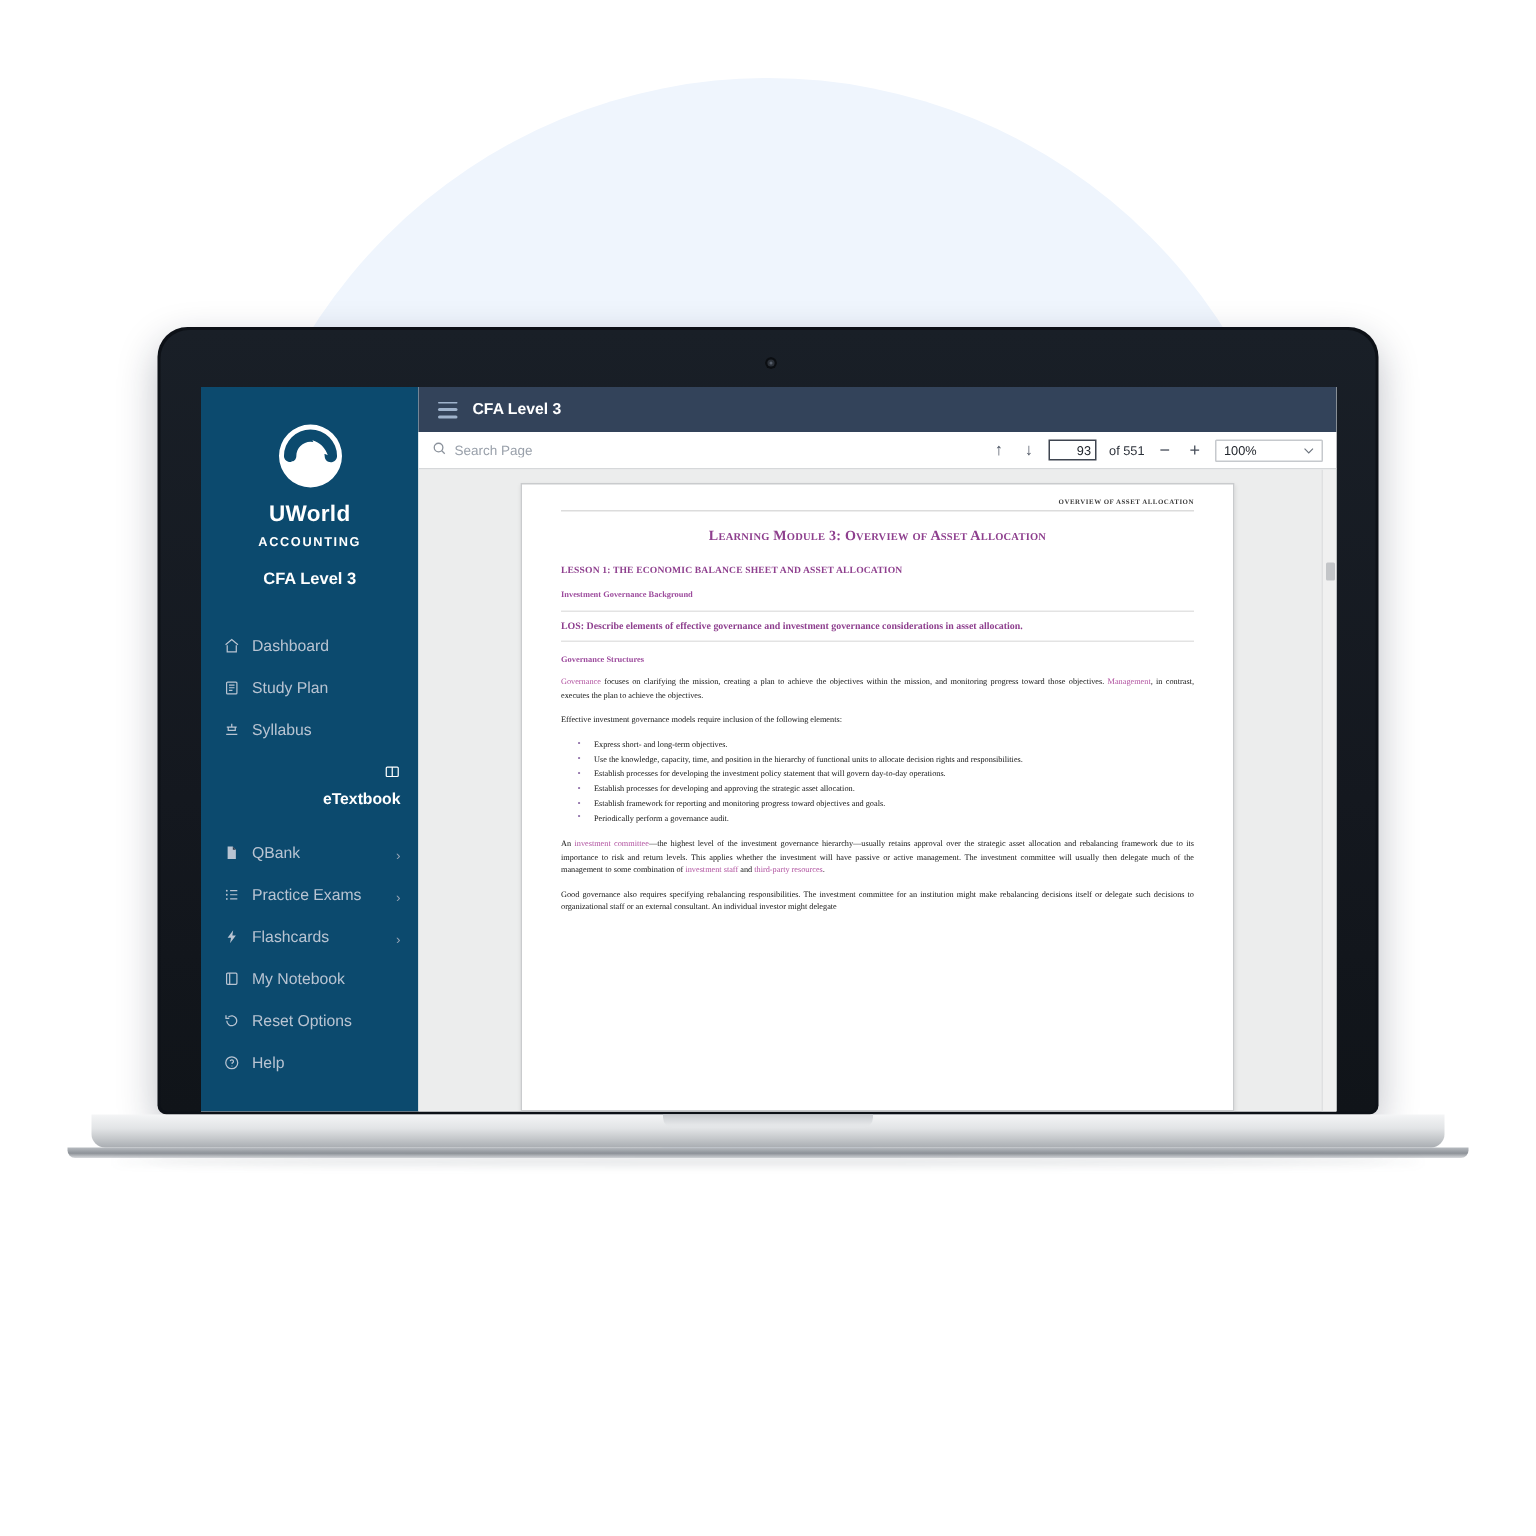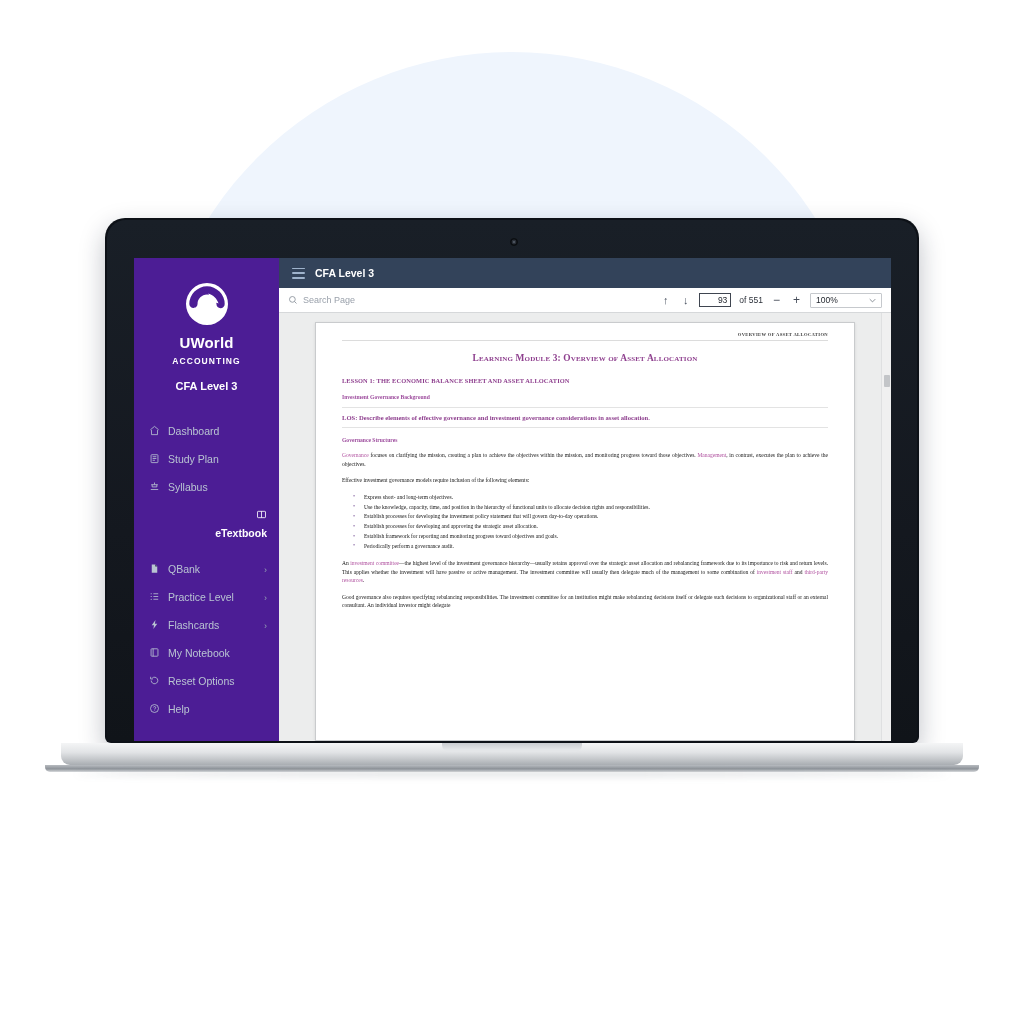--- a/index.html
+++ b/index.html
@@ -42,21 +42,21 @@
   .screen{
     position:absolute;left:27px;top:38px;width:757px;height:483px;
     overflow:hidden;background:#ffffff;
   }
 
   
   .app{position:absolute;inset:0;display:flex;}
 
   
   .sidebar{
-    width:145px;flex:0 0 145px;background:#4c1d95;
+    width:145px;flex:0 0 145px;background:#0c4a6e;
     display:flex;flex-direction:column;
   }
   .brand{padding:22px 0 8px;text-align:center;}
   .logo{width:48px;height:48px;margin:0 auto;display:block;}
   .brand-name{
     margin-top:6px;color:#ffffff;font-size:15px;font-weight:bold;letter-spacing:.2px;
   }
   .brand-sub{
     color:#ffffff;font-size:8.5px;font-weight:bold;letter-spacing:1.1px;margin-top:5px;
   }
@@ -118,21 +118,21 @@
     padding:0 5px;box-sizing:border-box;font-size:8.5px;color:#23272e;
   }
   .zoomsel .chev{color:#6b727c;font-size:8px;}
 
   
   .viewer{
     flex:1;min-height:0;background:#eceded;overflow:hidden;position:relative;
     display:flex;justify-content:center;
   }
   .page{
-    width:540px;margin-top:9px;background:#ffffff;
+    width:476px;margin-top:9px;background:#ffffff;
     border:1px solid #c9cbcd;box-sizing:border-box;
     padding:9px 26px 0 26px;
     box-shadow:0 1px 3px rgba(0,0,0,.10);
   }
   .run-head{
     text-align:right;font-family:"Liberation Serif",serif;
     font-size:4.6px;letter-spacing:.35px;color:#3a3a3a;
     font-variant:small-caps;text-transform:uppercase;font-weight:bold;
   }
   .rule{height:1px;background:#dcdcdc;margin:3px 0 12px;}
@@ -289,21 +289,21 @@
 
                 <div class="nav-item">
                   <span class="nav-ico">
                     <svg width="11" height="11" viewBox="0 0 16 16" fill="none" stroke="currentColor" stroke-width="1.2">
                       <path d="M6.4 4h7M6.4 8h7M6.4 12h7"></path>
                       <circle cx="3.2" cy="4" r=".9" fill="currentColor" stroke="none"></circle>
                       <circle cx="3.2" cy="8" r=".9" fill="currentColor" stroke="none"></circle>
                       <circle cx="3.2" cy="12" r=".9" fill="currentColor" stroke="none"></circle>
                     </svg>
                   </span>
-                  <span class="nav-label">Practice Level</span>
+                  <span class="nav-label">Practice Exams</span>
                   <span class="nav-chev">›</span>
                 </div>
 
                 <div class="nav-item">
                   <span class="nav-ico">
                     <svg width="11" height="11" viewBox="0 0 16 16">
                       <path d="M9.4 1.6L4 9h3.3l-1 5.4L12 6.8H8.6z" fill="currentColor"></path>
                     </svg>
                   </span>
                   <span class="nav-label">Flashcards</span>

